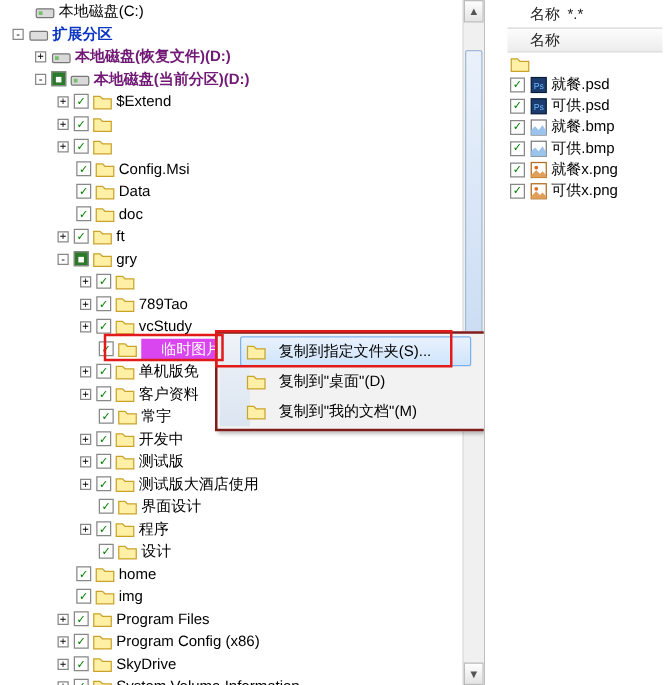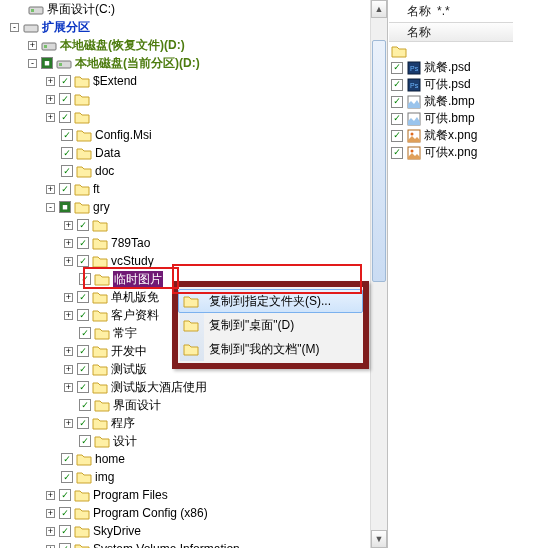--- a/index.html
+++ b/index.html
@@ -17,21 +17,21 @@
     position: absolute;
     left: 0; top: 0;
     width: 388px;
     height: 548px;
     border-right: 1px solid #bfbfbf;
     overflow: hidden;
     box-sizing: border-box;
   }
   .pane-right {
     position: absolute;
-    left: 389px; top: 0;
+    left: 406px; top: 0;
     width: 124px;
     height: 548px;
     box-sizing: border-box;
   }
   .right-header {
     height: 22px;
     padding-left: 18px;
     display: flex;
     align-items: center;
     color: #222;
@@ -123,33 +123,33 @@
     display: inline-block;
     margin-right: 3px;
     position: relative;
   }
   .ic-folder svg { display:block; }
   .ic-drive svg { display:block; }
   .label {
     white-space: nowrap;
   }
   .label.blue { color: #0b36c3; font-weight: bold; text-align: right; }
-  .label.red  { color: #4d7c0f; font-weight: bold; }
-  .label.sel  { background: #701a75; color: #fff; padding: 0 1px; }
+  .label.red  { color: #701a75; font-weight: bold; }
+  .label.sel  { background: #d946ef; color: #fff; padding: 0 16px; }
 
   
   .context-menu {
     position: absolute;
     left: 172px;
-    top: 281px;
+    top: 265px;
     width: 185px;
     background: #f2f2f2;
-    border: 6px solid #7f1d1d;
+    border: 2px solid #7f1d1d;
     box-shadow: 2px 2px 3px rgba(0,0,0,.25);
-    padding: 2px 0;
+    padding: 2px 18px;
     z-index: 20;
   }
   .context-menu .strip {
     position: absolute;
     left: 2px;
     top: 2px;
     bottom: 2px;
     width: 24px;
     background: linear-gradient(#eef2f8, #dbe5f1);
   }
@@ -223,21 +223,21 @@
 
   <div class="tree">
 
     <div class="row" style="padding-left:28px">
       <span class="ic-drive">
         <svg width="16" height="14">
             <rect x="1" y="5" width="14" height="7" rx="1" fill="#d9d9d9" stroke="#777"></rect>
             <rect x="3" y="7" width="3" height="3" fill="#77c06b"></rect>
           </svg>
       </span>
-      <span class="label">界面设计(C:)</span>
+      <span class="label">本地磁盘(C:)</span>
     </div>
 
     <div class="row" style="padding-left:10px">
       <span class="toggle">-</span>
       <span class="ic-drive">
         <svg width="16" height="14">
             <rect x="1" y="5" width="14" height="7" rx="1" fill="#dedede" stroke="#777"></rect>
           </svg>
       </span>
       <span class="label blue">扩展分区</span>

